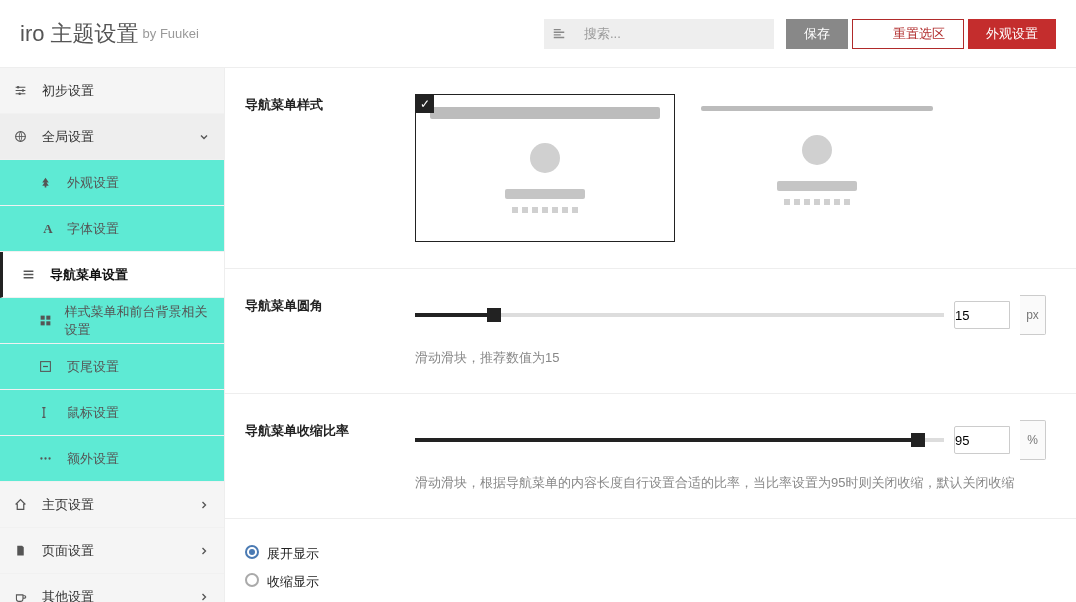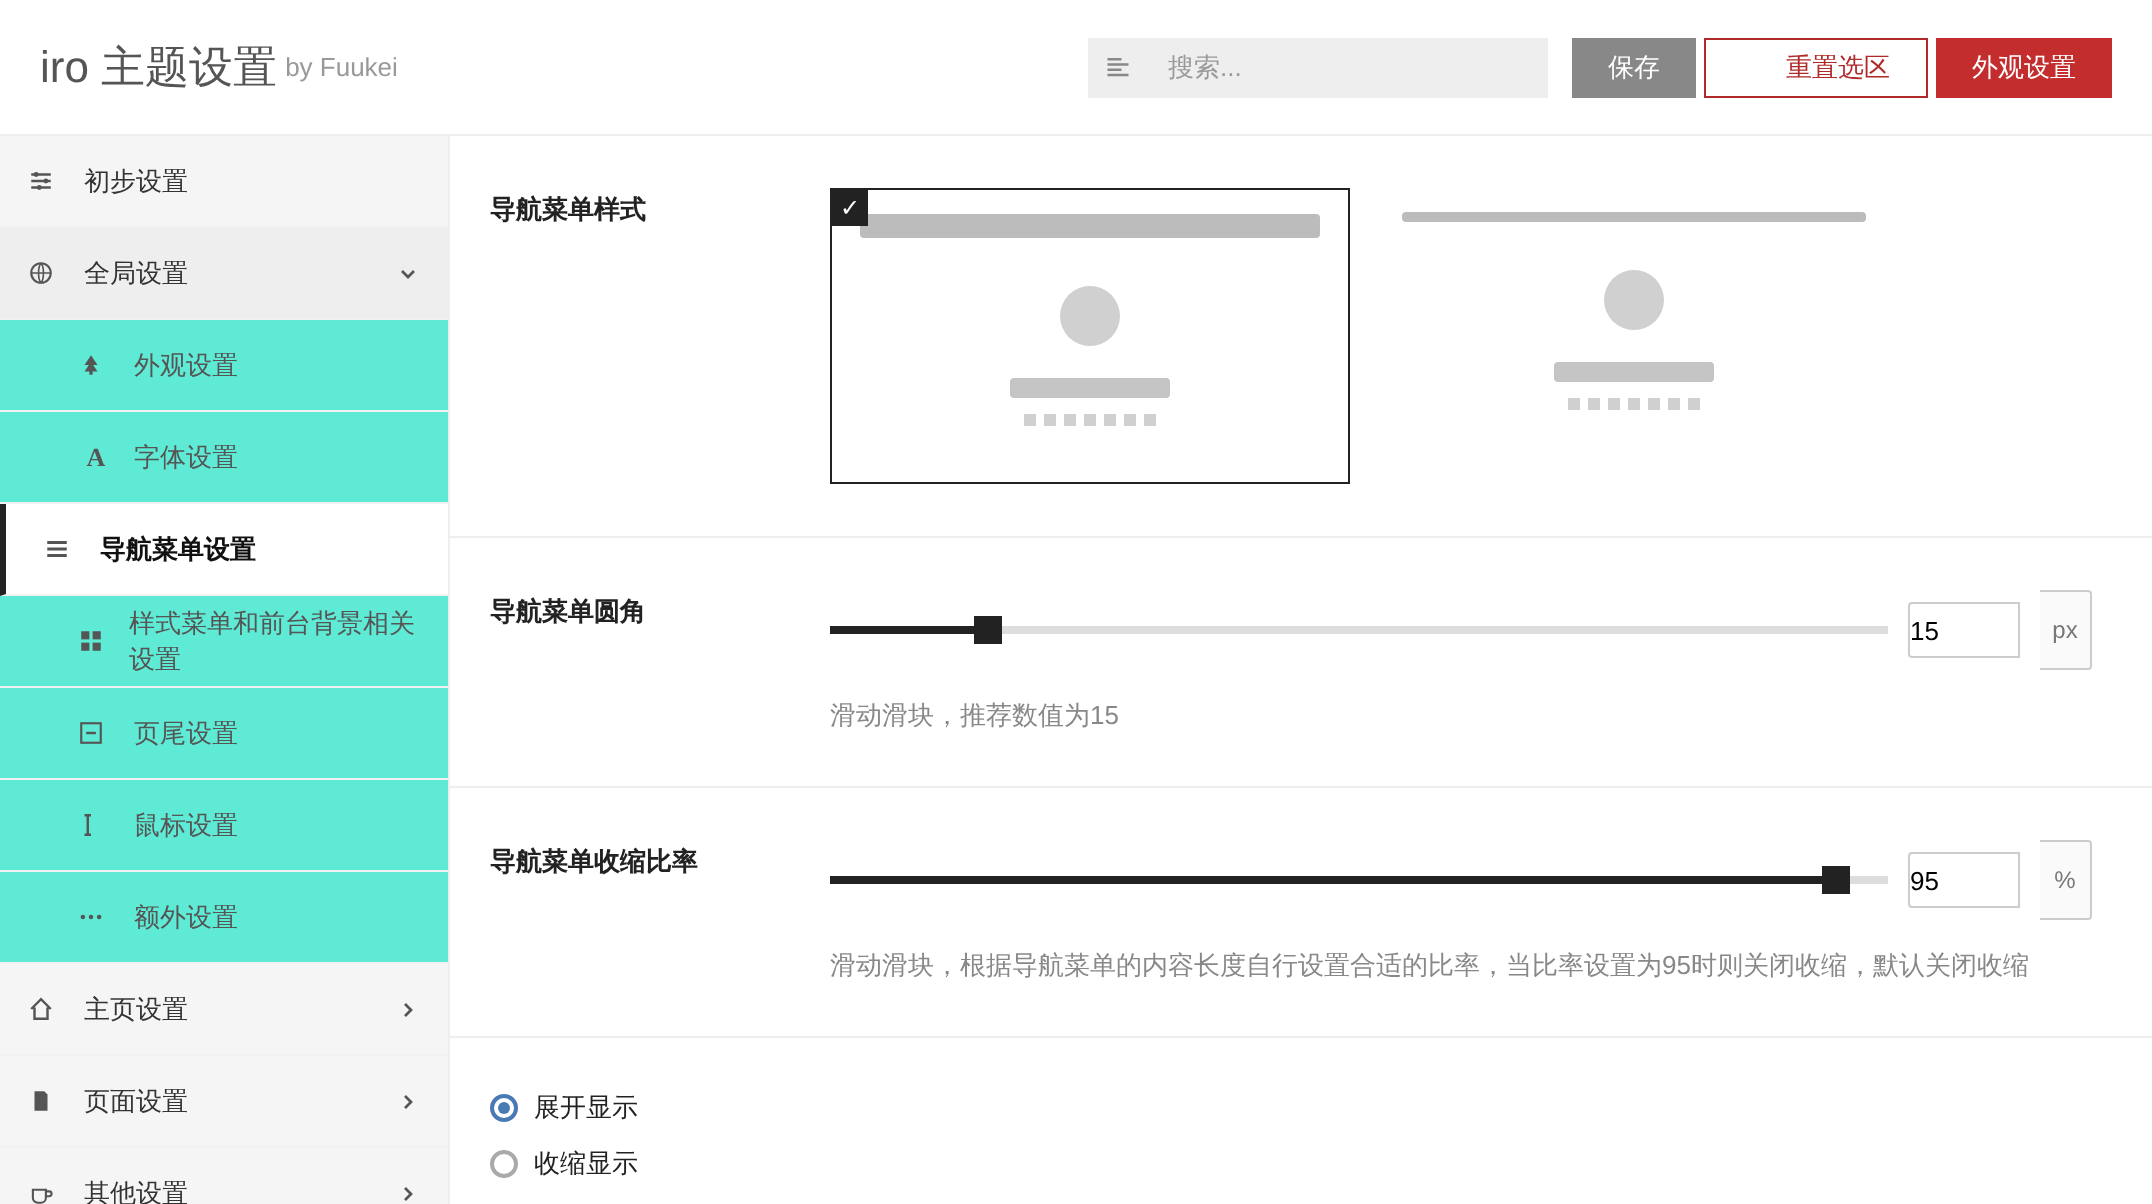--- a/index.html
+++ b/index.html
@@ -42,21 +42,21 @@
   .opt-dots span { width: 6px; height: 6px; background: #d0d0d0; }
   .image-opt.bare { border: none; }
   .slider-row { display: flex; align-items: center; gap: 10px; }
   .slider-track { flex: 1; height: 4px; background: #ddd; position: relative; }
   .slider-fill { position: absolute; left: 0; top: 0; height: 100%; background: #222; }
   .slider-thumb { position: absolute; top: 50%; width: 14px; height: 14px; background: #222; transform: translate(-50%, -50%); cursor: pointer; }
   .slider-val { width: 56px; height: 28px; border: 1px solid #ccc; text-align: left; font-size: 13px; border-radius: 2px; }
   .slider-unit { width: 26px; height: 40px; border: 1px solid #ccc; border-left: none; display: flex; align-items: center; justify-content: center; font-size: 12px; color: #777; background: #fafafa; border-radius: 0 2px 2px 0; }
   .slider-val { border-radius: 2px 0 0 2px; }
   .radio-group { display: flex; flex-direction: column; gap: 10px; }
-  .radio-opt { display: flex; align-items: center; gap: 8px; cursor: pointer; }
+  .radio-opt { display: flex; align-items: flex-start; gap: 8px; cursor: pointer; }
   .radio-circle { width: 14px; height: 14px; border: 2px solid #4a7ab3; border-radius: 50%; display: flex; align-items: center; justify-content: center; }
   .radio-circle.off { border-color: #aaa; }
   .radio-circle.on::after { content: ""; width: 6px; height: 6px; border-radius: 50%; background: #4a7ab3; }
   svg { display: block; }
 </style>
 </head>
 <body>
 
 <div class="header">
   <span class="header-title">iro 主题设置</span>

